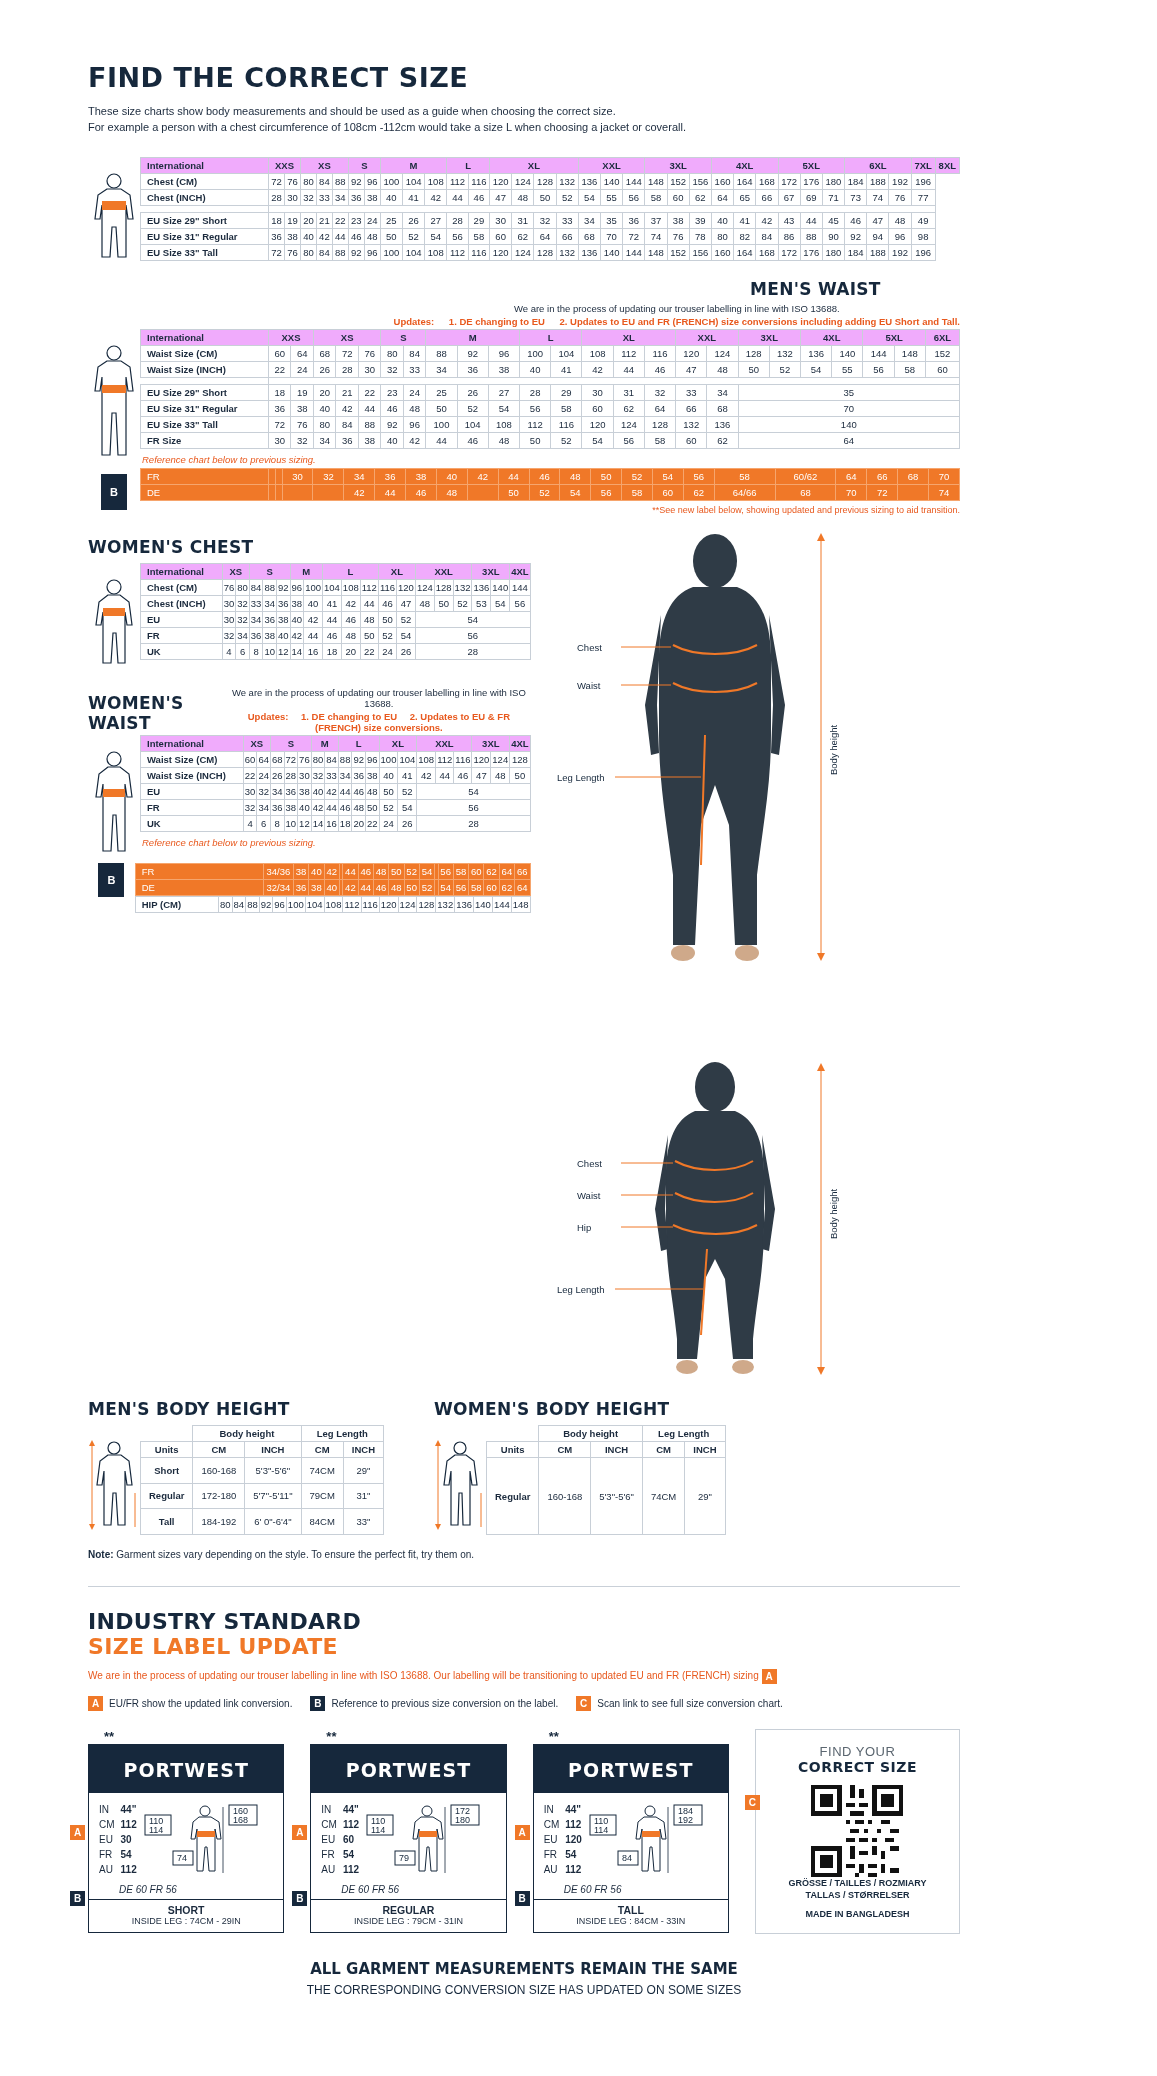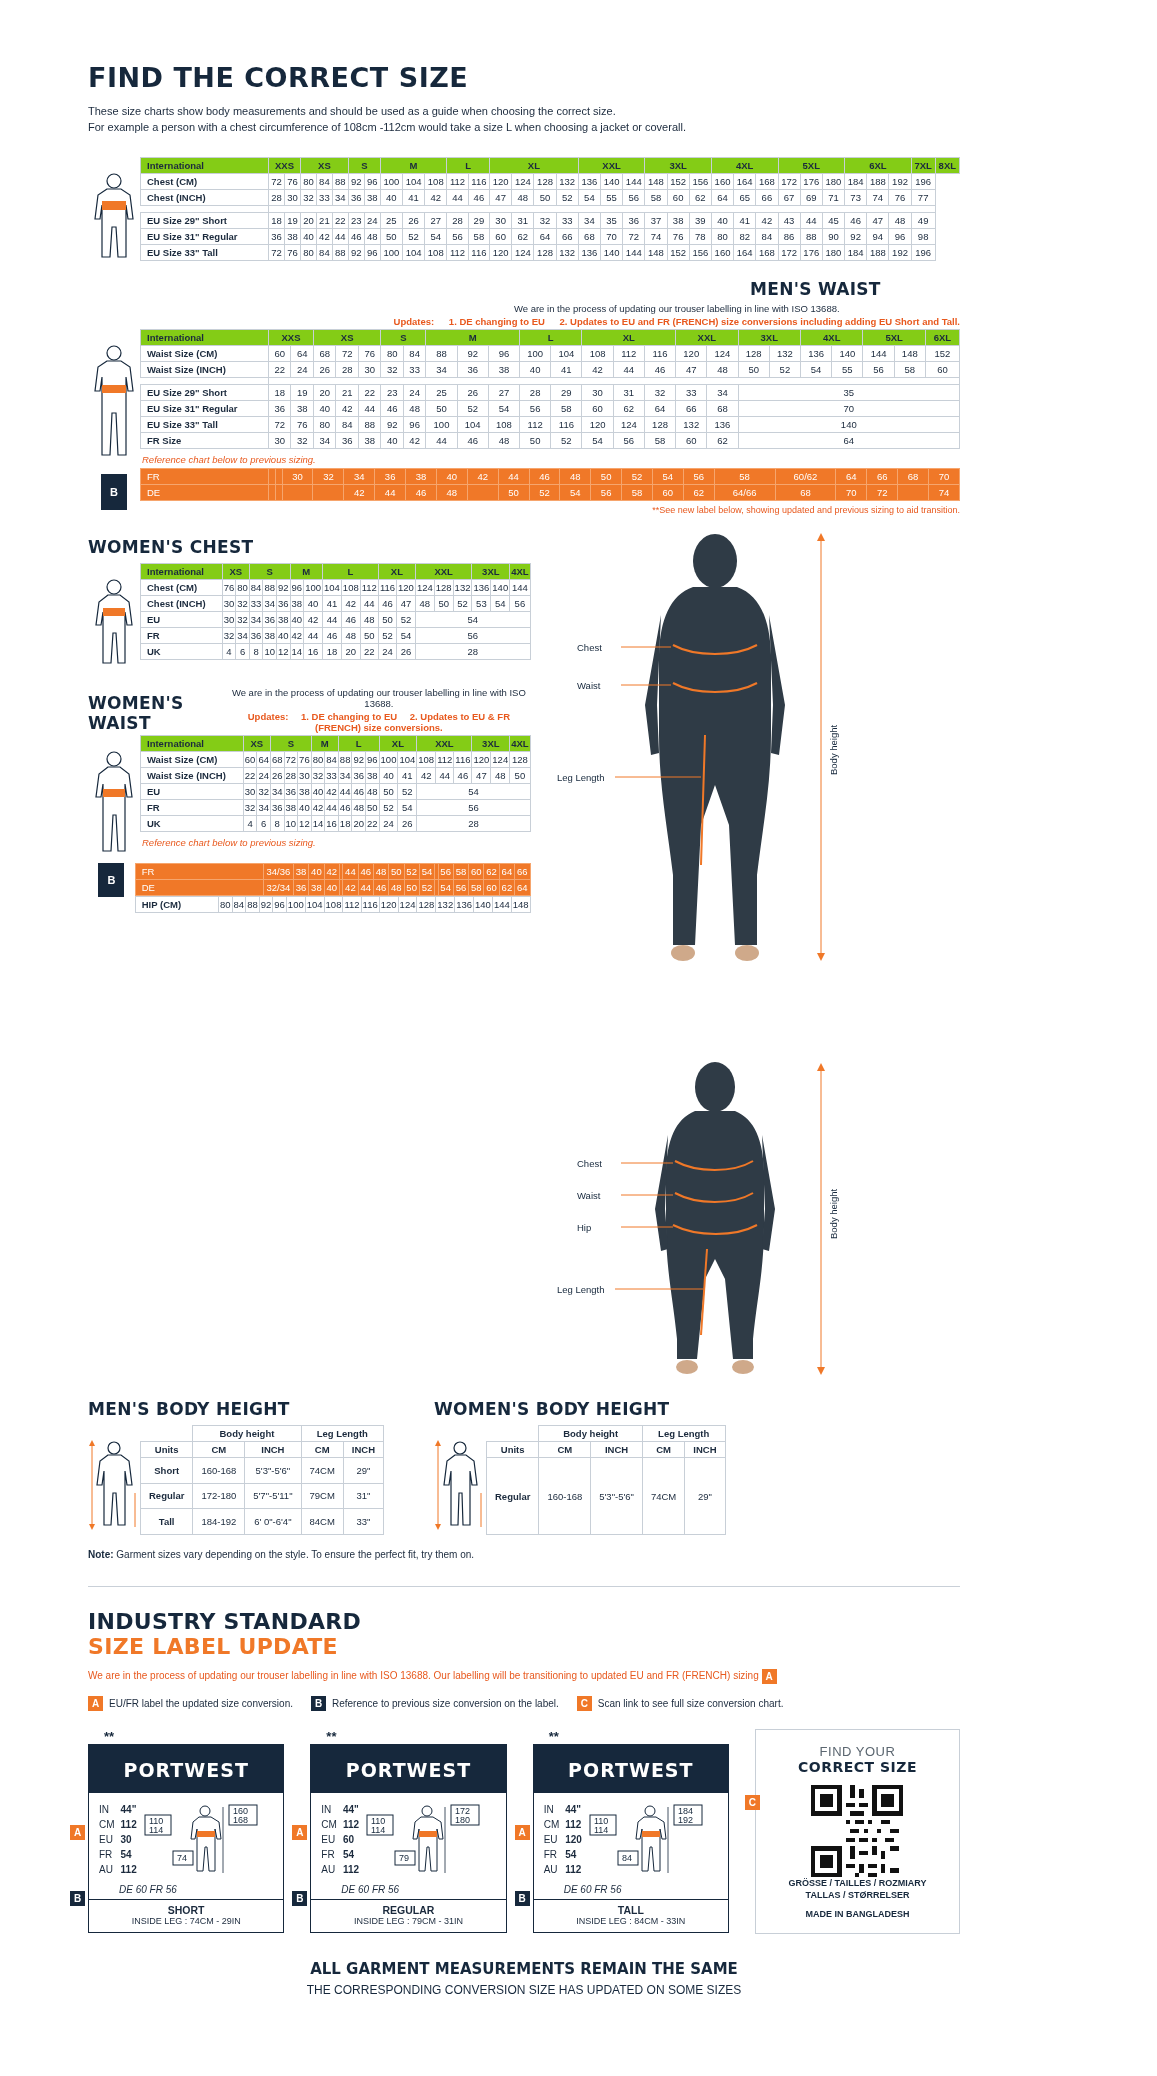--- a/index.html
+++ b/index.html
@@ -43,21 +43,21 @@
     padding: 2px 1px;
     height: 15px;
     white-space: nowrap;
   }
   table.sz td.lab, table.sz th.lab {
     text-align: left;
     padding-left: 6px;
     width: 128px;
     font-weight: bold;
   }
-  table.sz th { font-weight: bold; background: #84cc16; }
+  table.sz th { font-weight: bold; background: #f0abfc; }
   table.sz tr.spacer td { border-left: 1px solid #c8cfd7; border-right: 1px solid #c8cfd7; border-top: none; border-bottom: none; height: 7px; }
   table.sz tr.spacer td.blank { border: none; }
   .upd-line { font-size: 9.5px; margin: 2px 0; }
   .upd-line .k { color: #e8591e; font-weight: bold; }
 
   .ref-note { font-size: 9.5px; font-style: italic; color: #e8591e; margin: 5px 0 3px 2px; }
 
   .orange-tbl { border-collapse: collapse; width: 100%; font-size: 9.5px; }
   .orange-tbl td {
     background: #f07828; color: #fff; border: 1px solid #f6a56d;
@@ -1098,21 +1098,21 @@
     <h2 class="ind">INDUSTRY STANDARD</h2>
     <h2 class="ind2">SIZE LABEL UPDATE</h2>
     <div class="ind-note">
       <span>We are in the process of updating our trouser labelling in line with ISO 13688. Our labelling will be transitioning to updated EU and FR (FRENCH) sizing</span>
       <span class="badge">A</span>
     </div>
 
     <div class="legend">
       <div>
         <span class="badge">A</span>
-        <span>EU/FR label the updated size conversion.</span>
+        <span>EU/FR show the updated link conversion.</span>
       </div>
       <div>
         <span class="badge dark">B</span>
         <span>Reference to previous size conversion on the label.</span>
       </div>
       <div>
         <span class="badge">C</span>
         <span>Scan link to see full size conversion chart.</span>
       </div>
     </div>

